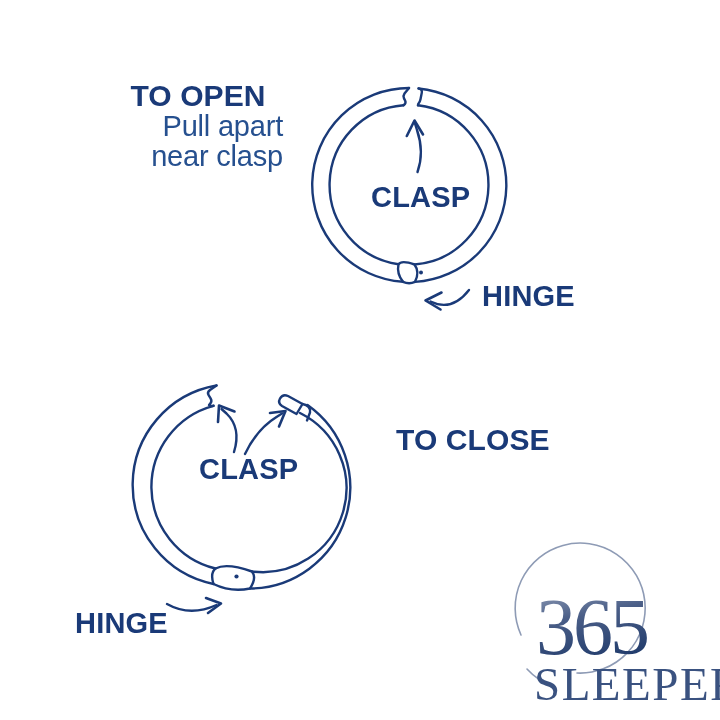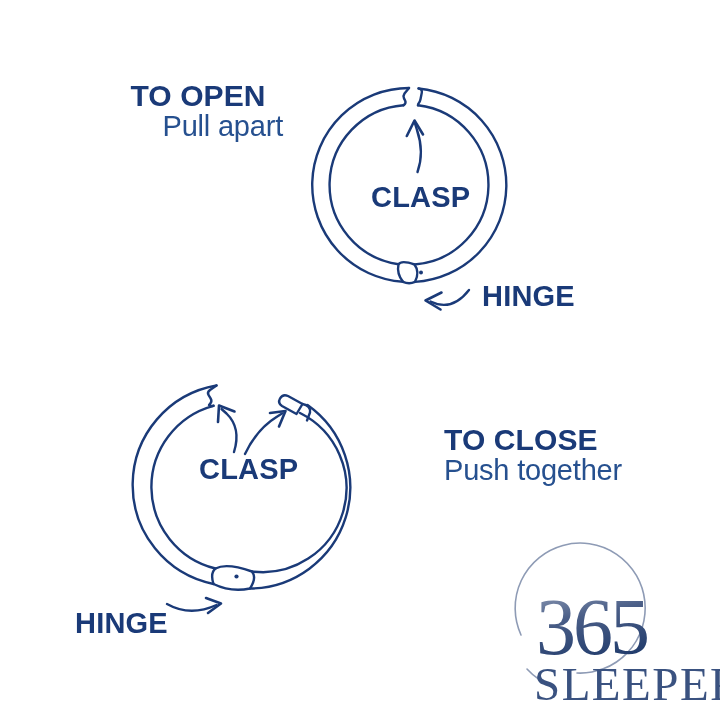--- a/index.html
+++ b/index.html
@@ -51,21 +51,20 @@
   #open-block {
     left: 113px;
     top: 80px;
     text-align: center;
     width: 170px;
   }
   #close-block {
     left: 396px;
     top: 424px;
     text-align: left;
-    margin-left: 48px;
   }
 
   .ring-label {
     position: absolute;
     font-weight: bold;
     font-size: 29px;
     color: #1a3a78;
     letter-spacing: 0.2px;
     white-space: nowrap;
   }
@@ -199,25 +198,25 @@
       <path d="M 521 635
                A 65 65 0 1 1 577 673"></path>
       <path d="M 527 669
                A 65 65 0 0 0 552 686"></path>
     </g>
   </svg>
 
   <div class="textblock" id="open-block">
     <div class="heading">TO OPEN</div>
     <div class="subline">Pull apart</div>
+    <div class="subline">near clasp</div>
   </div>
 
   <div class="textblock" id="close-block">
     <div class="heading">TO CLOSE</div>
-    <div class="subline">Push together</div>
   </div>
 
   <div class="ring-label" id="clasp-label-top">CLASP</div>
 
   <div class="ring-label" id="hinge-label-top">HINGE</div>
 
   <div class="ring-label" id="clasp-label-bot">CLASP</div>
 
   <div class="ring-label" id="hinge-label-bot">HINGE</div>
 

